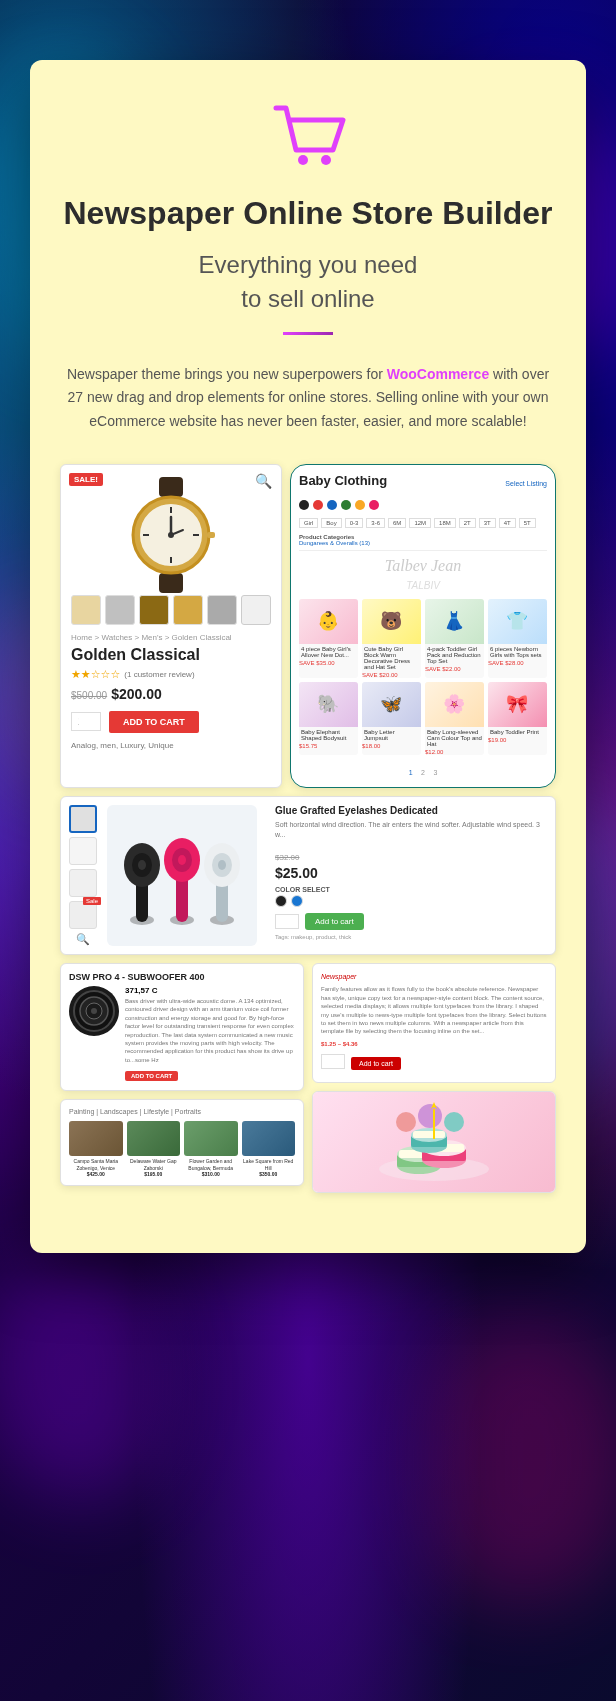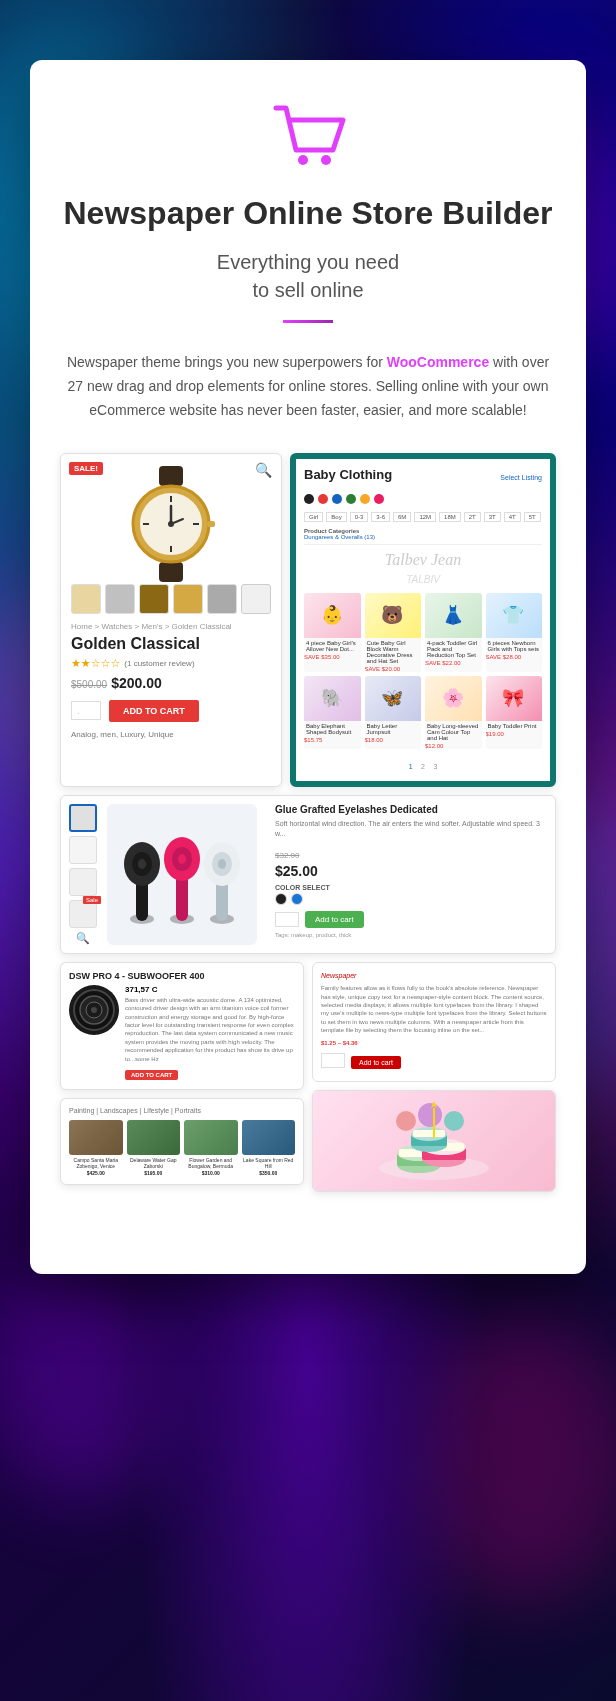--- a/index.html
+++ b/index.html
@@ -39,23 +39,23 @@
     .smoke-3 { width: 150px; height: 200px; background: rgba(255,100,200,0.3); top: 600px; left: -20px; border-radius: 50% 50% 30% 70%;}
     .smoke-4 { width: 200px; height: 300px; background: rgba(0,100,255,0.4); top: 800px; right: -30px; border-radius: 60% 40% 50% 50%;}
     .smoke-5 { width: 180px; height: 250px; background: rgba(150,0,255,0.4); bottom: 200px; left: -20px; border-radius: 50% 50% 40% 60%;}
     .smoke-6 { width: 200px; height: 280px; background: rgba(255,0,150,0.3); bottom: 100px; right: -20px; border-radius: 40% 60% 60% 40%;}
 
     
     .main-card {
       position: relative;
       z-index: 1;
       margin: 60px 30px 60px 30px;
-      background: #ffffff;
+      background: #fef9c3;
       border-radius: 12px;
-      padding: 40px 30px 72px;
+      padding: 40px 30px 50px;
       box-shadow: 0 20px 60px rgba(0,0,0,0.5);
     }
 
     
     .cart-icon-wrap {
       text-align: center;
       margin-bottom: 20px;
     }
     .cart-svg {
       width: 80px;
@@ -71,21 +71,21 @@
       color: #2d2d2d;
       line-height: 1.2;
       margin-bottom: 16px;
     }
 
     
     .subtitle {
       text-align: center;
       font-family: Arial, sans-serif;
       font-weight: 300;
-      font-size: 20px;
+      font-size: 24px;
       color: #555;
       line-height: 1.4;
       margin-bottom: 16px;
     }
 
     
     .title-divider {
       width: 50px;
       height: 3px;
       background: linear-gradient(to right, #e040fb, #9c27b0);
@@ -213,22 +213,22 @@
 
     .tags-line {
       font-family: Arial, sans-serif;
       font-size: 8px;
       color: #777;
     }
 
     
     .screen-clothing {
       background: #fff;
-      border: 6px solid #0f766e;
-      border-radius: 6px;
+      border: 1px solid #0f766e;
+      border-radius: 16px;
       padding: 8px;
       box-shadow: 0 2px 8px rgba(0,0,0,0.1);
       font-family: Arial, sans-serif;
     }
 
     .clothing-header {
       font-size: 13px;
       font-weight: bold;
       color: #222;
       margin-bottom: 6px;

